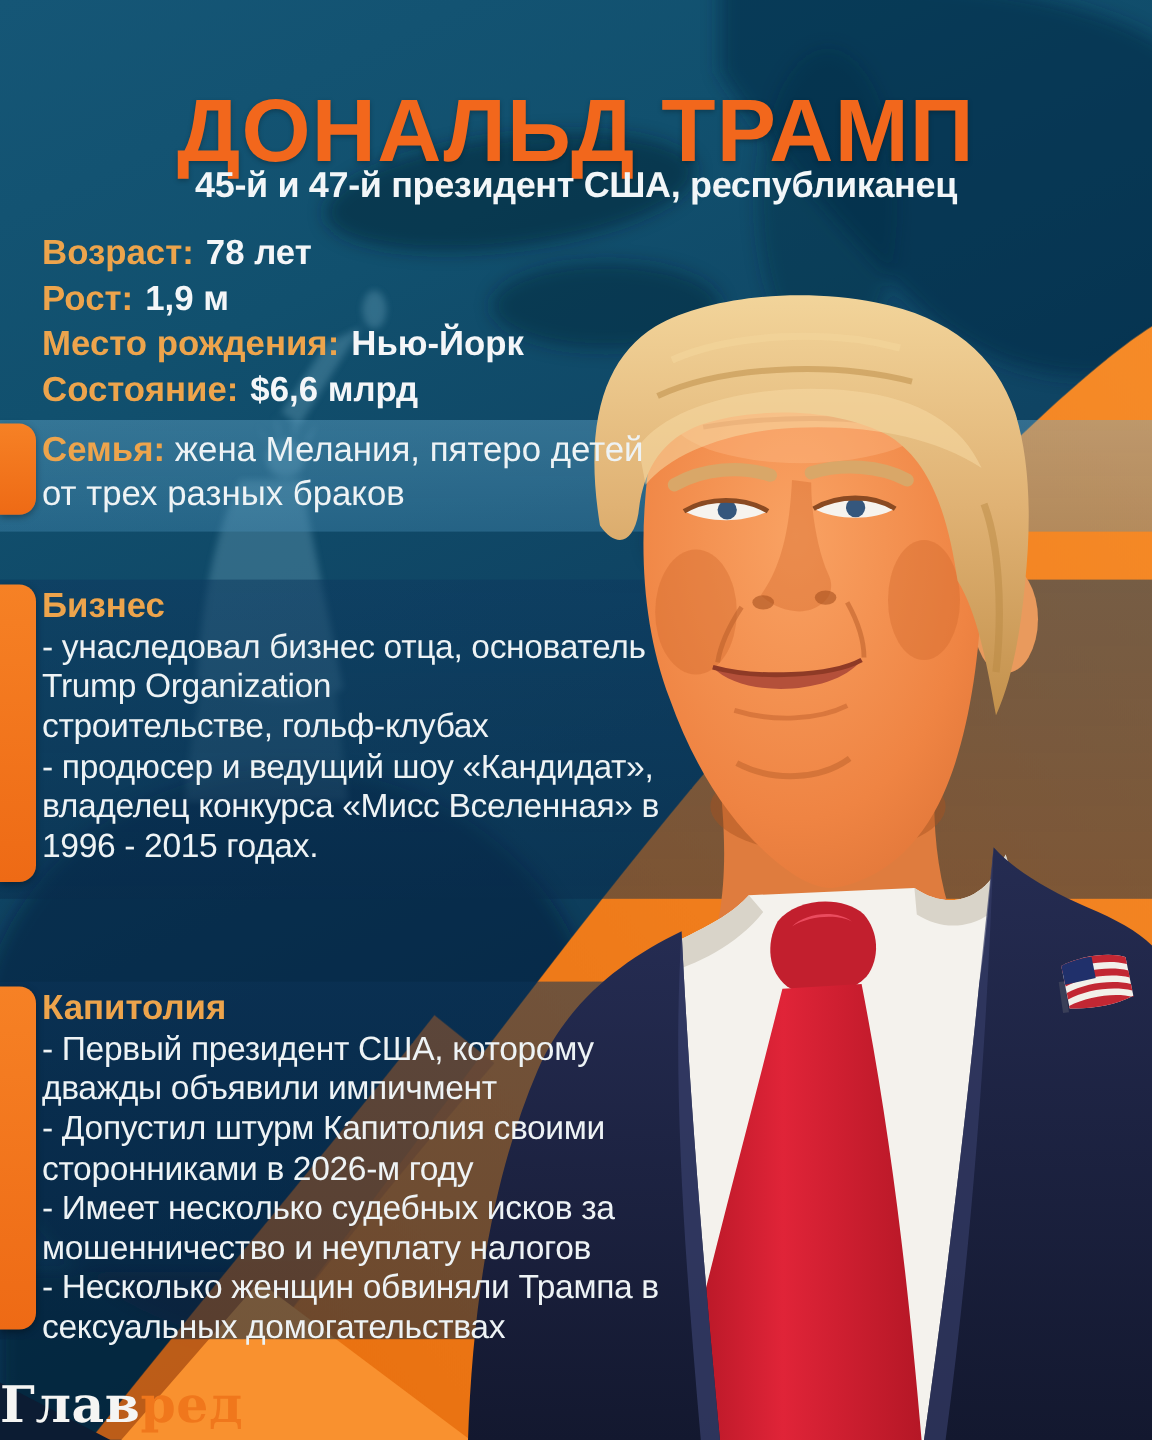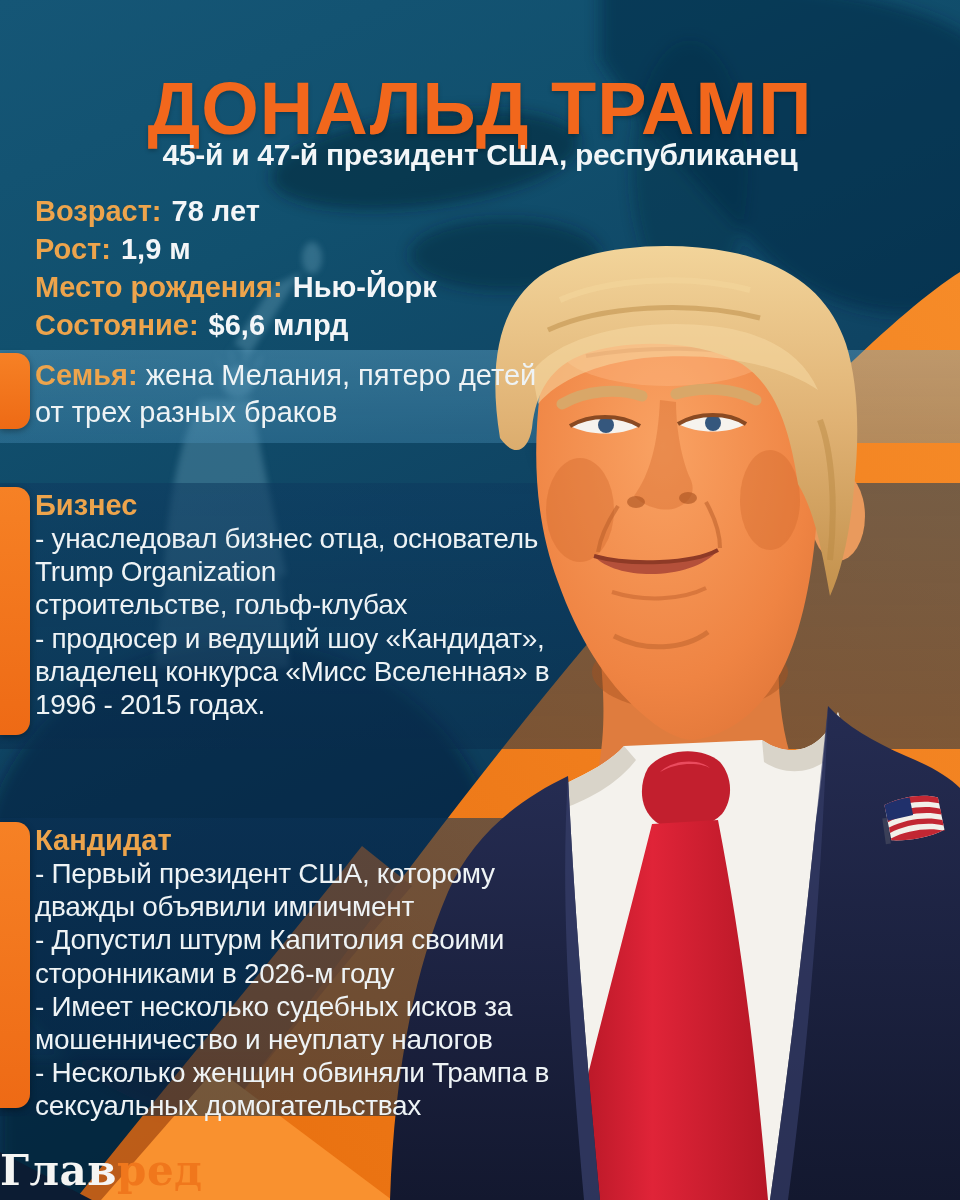--- a/index.html
+++ b/index.html
@@ -232,21 +232,21 @@
           <div class="line">- унаследовал бизнес отца, основатель</div>
           <div class="line">Trump Organization</div>
           <div class="line">строительстве, гольф-клубах</div>
           <div class="line">- продюсер и ведущий шоу «Кандидат»,</div>
           <div class="line">владелец конкурса «Мисс Вселенная» в</div>
           <div class="line">1996 - 2015 годах.</div>
         </div>
     </div>
 
     <div class="sec-text scandals">
-      <div class="sec-title">Кандидат</div>
+      <div class="sec-title">Капитолия</div>
       <div>
           <div class="line">- Первый президент США, которому</div>
           <div class="line">дважды объявили импичмент</div>
           <div class="line">- Допустил штурм Капитолия своими</div>
           <div class="line">сторонниками в 2026-м году</div>
           <div class="line">- Имеет несколько судебных исков за</div>
           <div class="line">мошенничество и неуплату налогов</div>
           <div class="line">- Несколько женщин обвиняли Трампа в</div>
           <div class="line">сексуальных домогательствах</div>
         </div>

